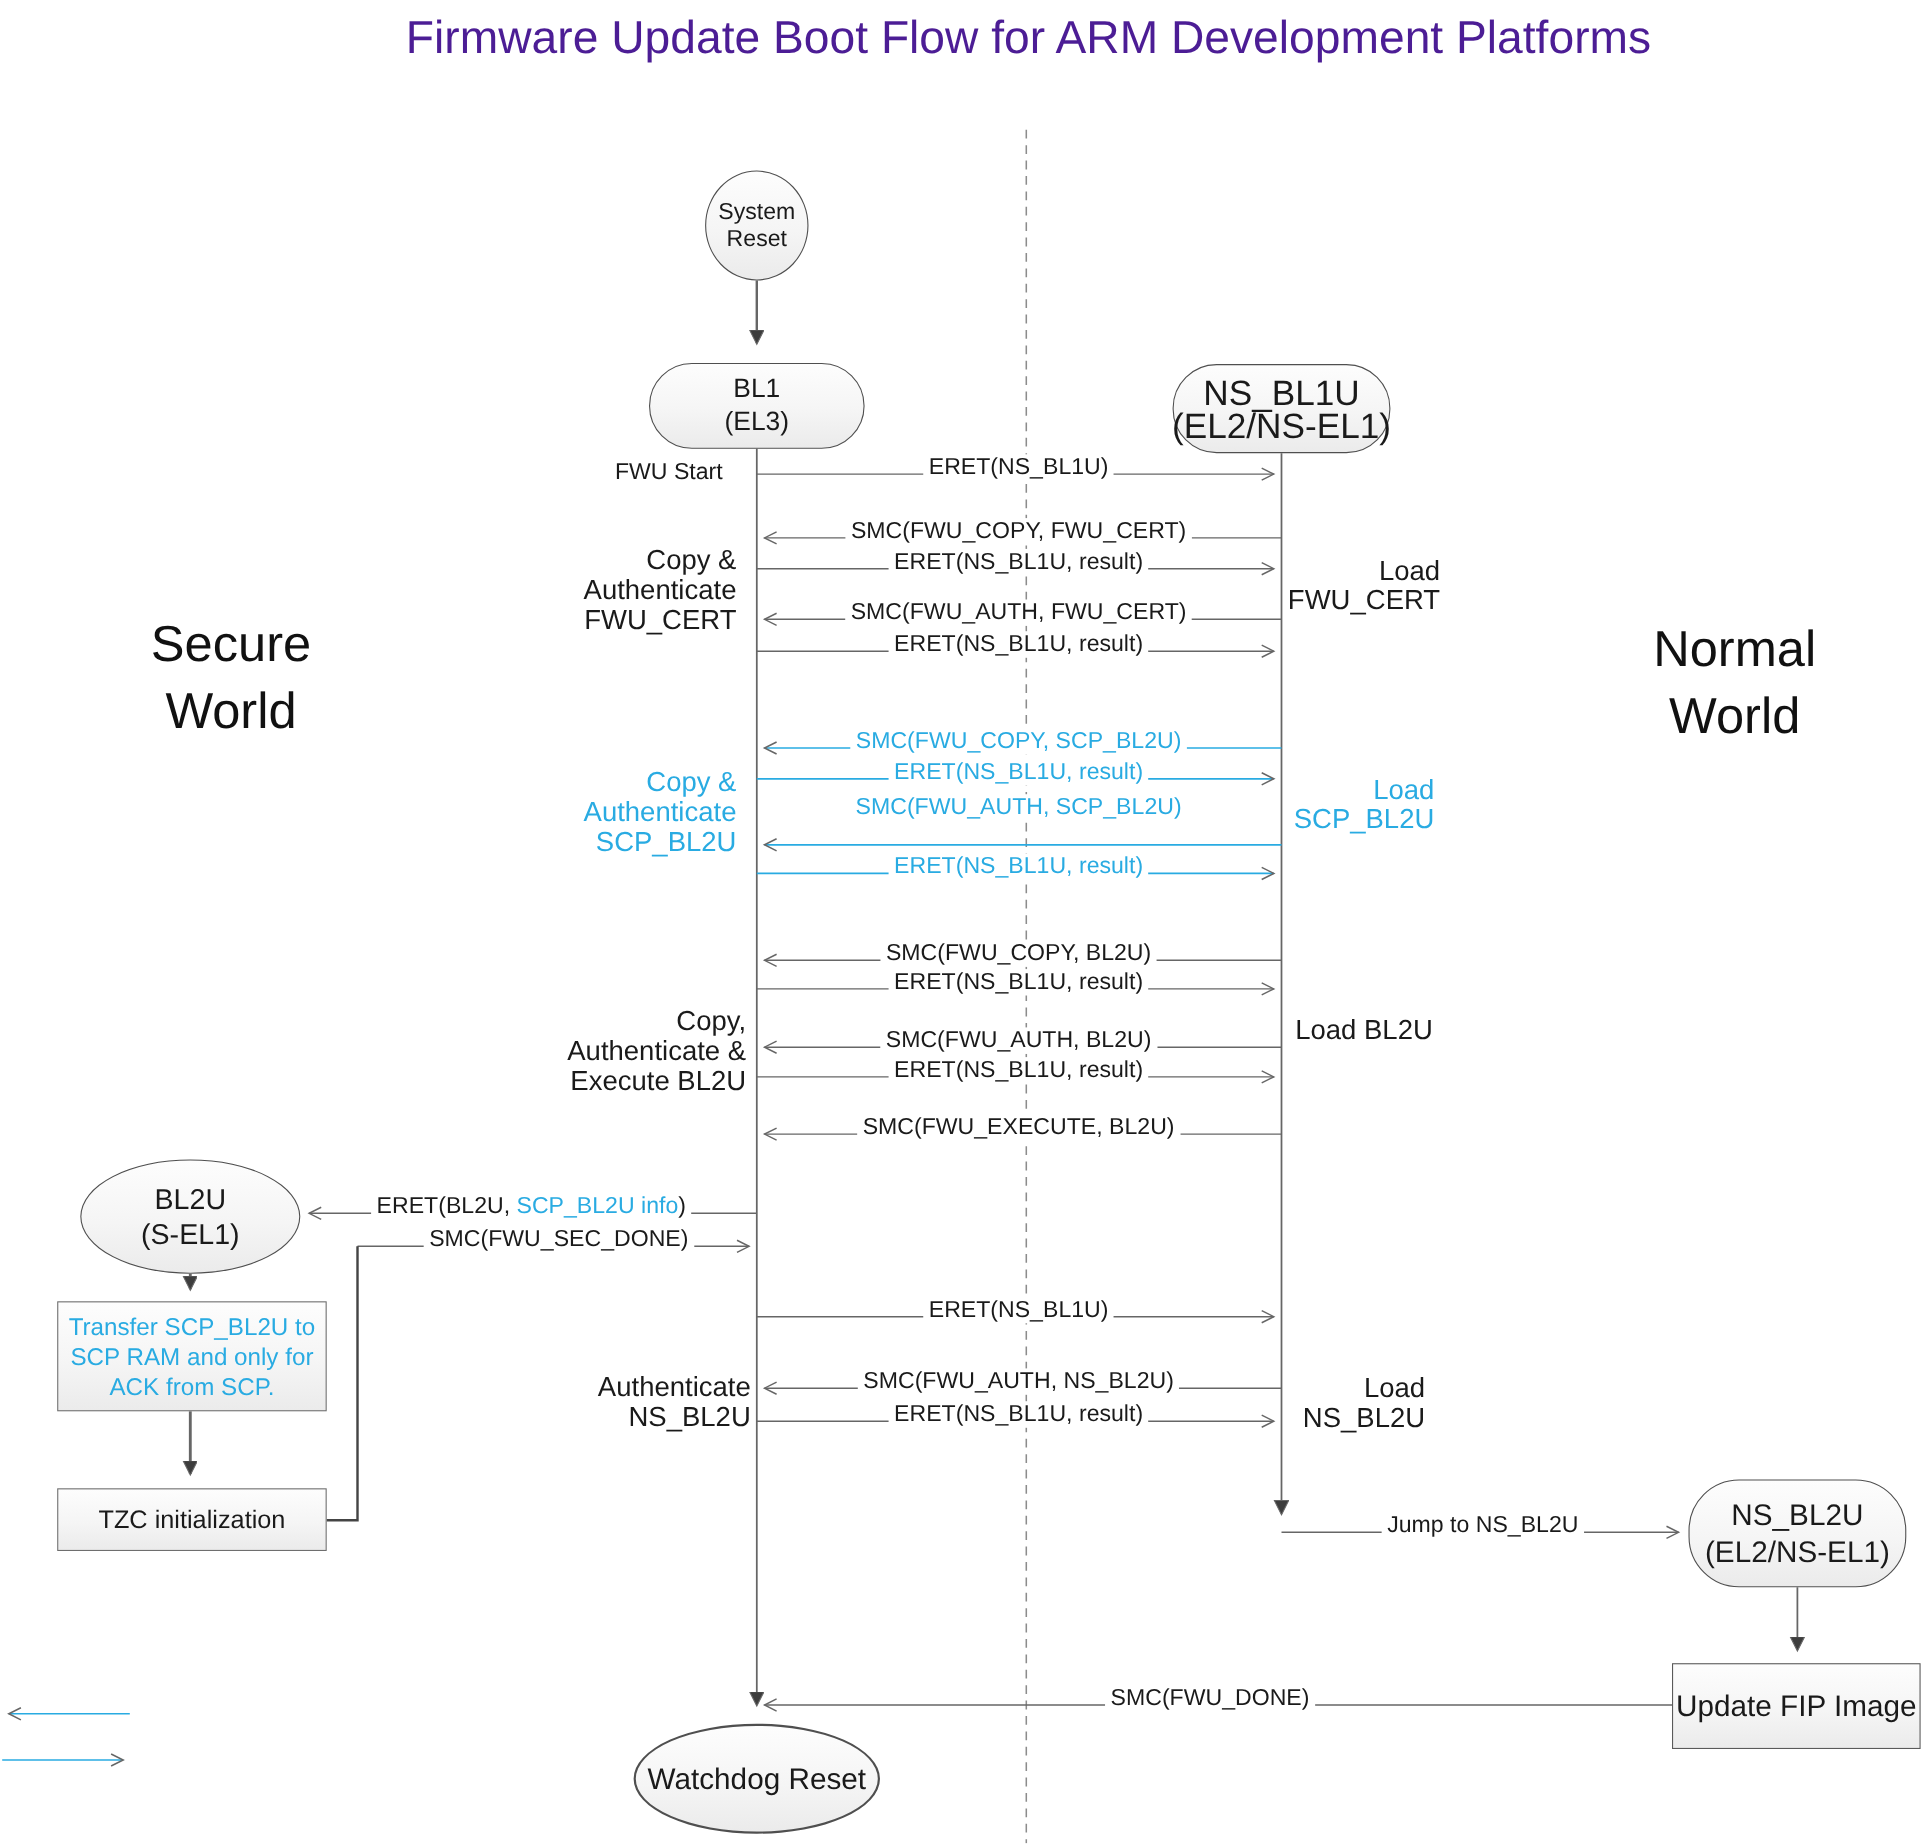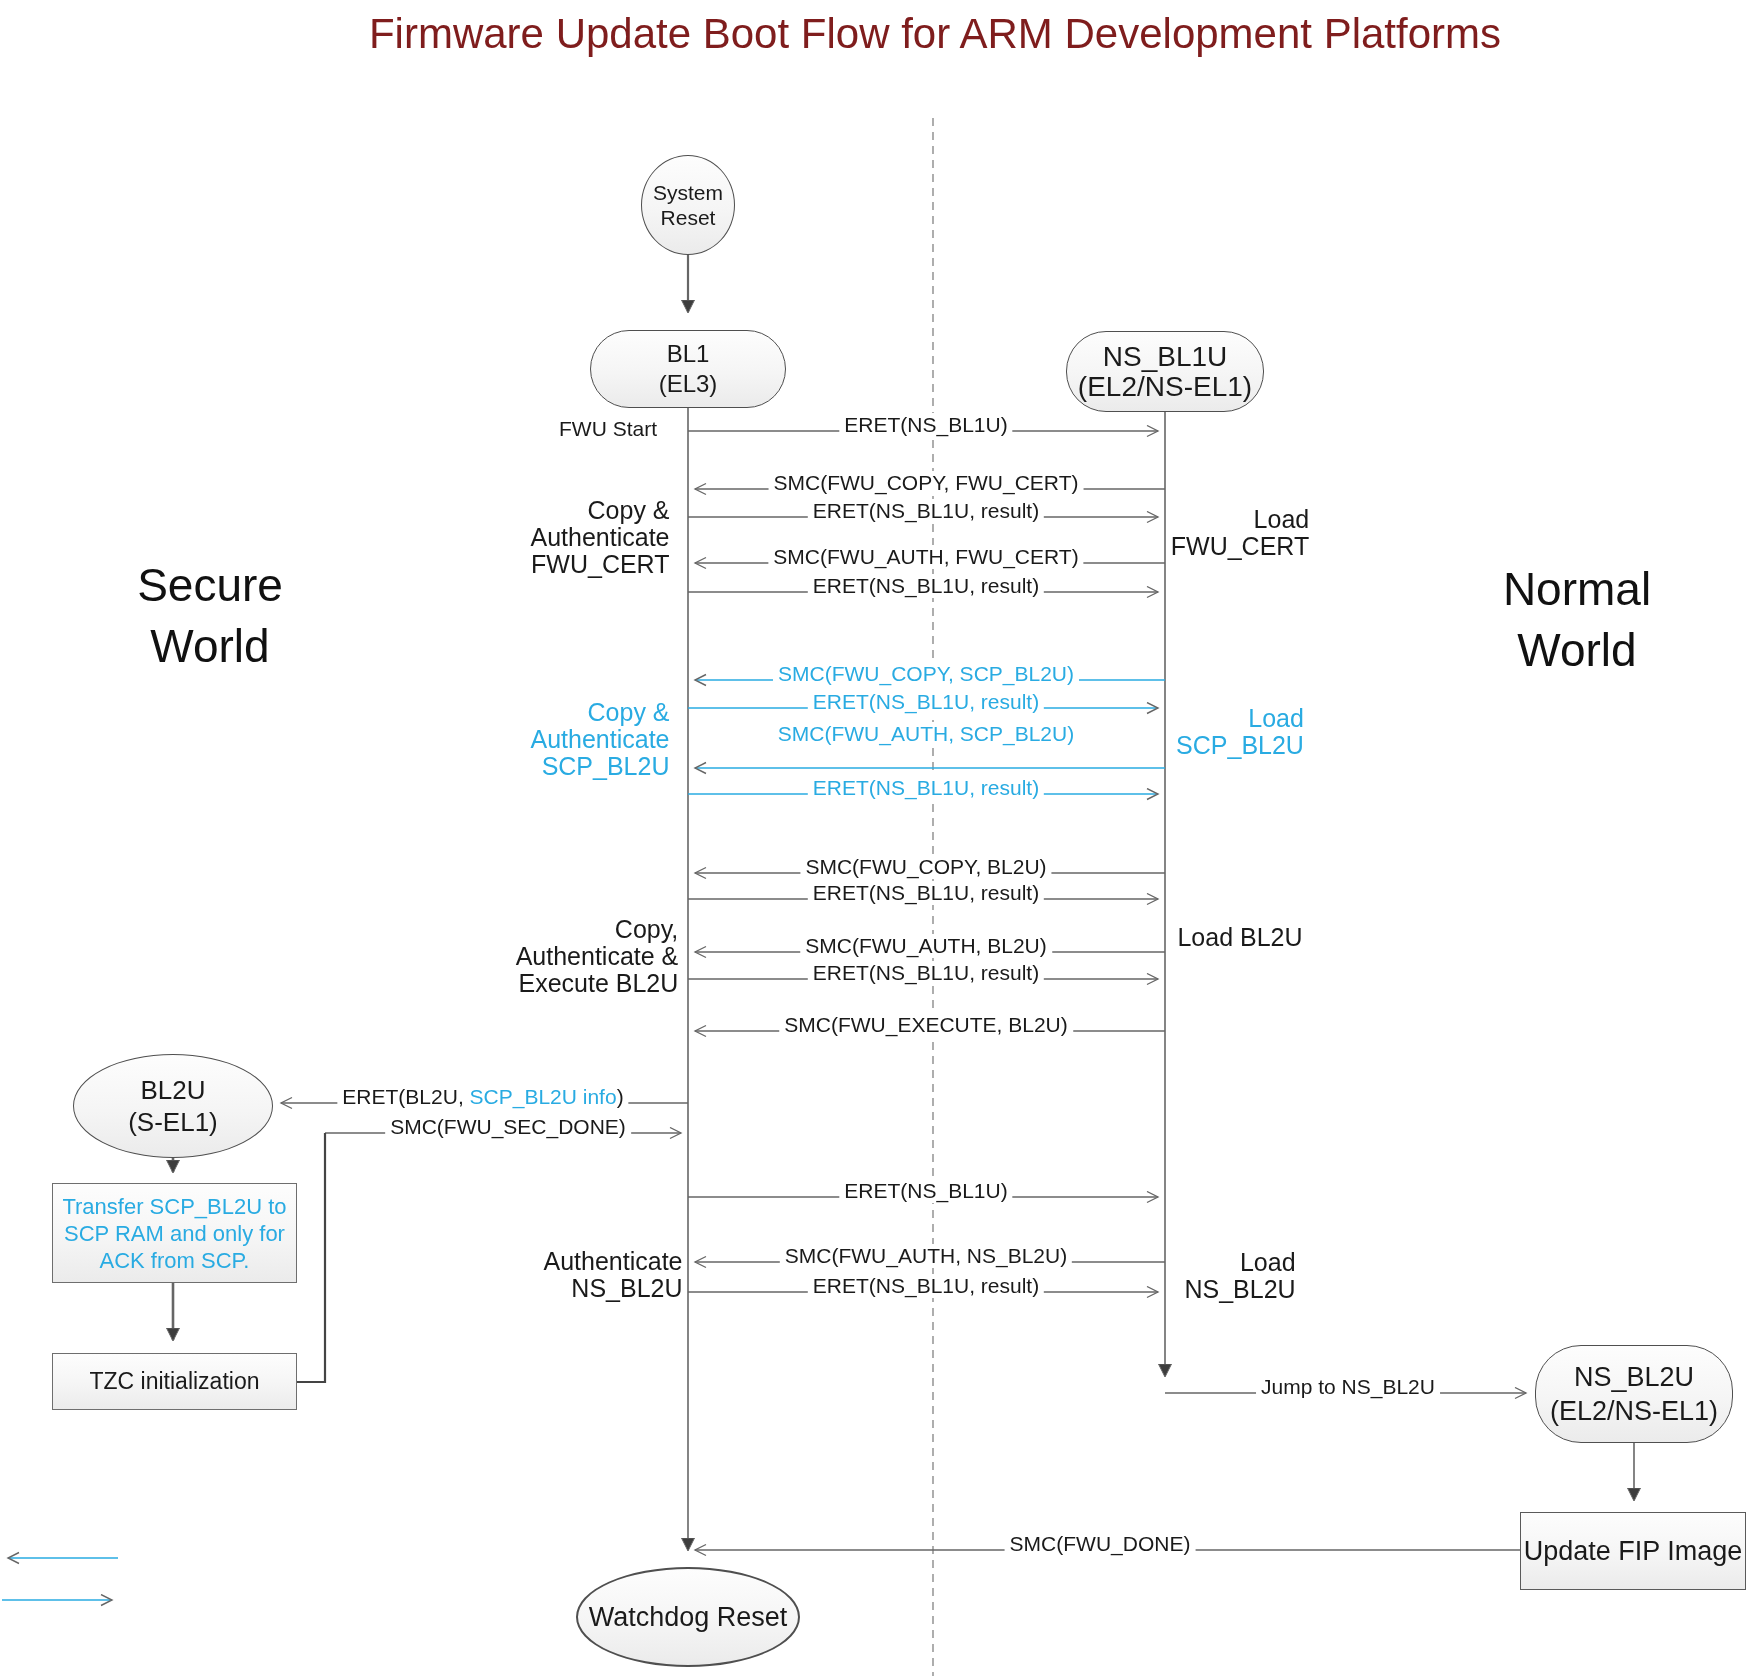--- a/index.html
+++ b/index.html
@@ -9,21 +9,21 @@
     --node-border:#4f4f4f;
   }
   html,body{margin:0;padding:0;background:#ffffff;}
   #canvas{
     position:relative;width:1749px;height:1676px;background:#ffffff;
     font-family:"Liberation Sans", sans-serif;color:var(--ink);overflow:hidden;
   }
   .layer{position:absolute;left:0;top:0;}
   .title{
     position:absolute;left:210px;top:10px;width:1450px;text-align:center;
-    font-size:42px;color:#7f1d1d;letter-spacing:0px;
+    font-size:42px;color:#4c1d95;letter-spacing:0px;
   }
   .world{
     position:absolute;transform:translate(-50%,-50%);text-align:center;
     font-size:46px;line-height:61px;color:#111;white-space:nowrap;
   }
   .world span{display:block;}
   .node{
     position:absolute;box-sizing:border-box;
     border:1.4px solid var(--node-border);
     background:linear-gradient(180deg,#fdfdfd 0%,#f5f5f5 55%,#ebebeb 100%);
@@ -126,21 +126,21 @@
   <div class="node ellipse" style="left:641px;top:155px;width:94px;height:100px;font-size:21px;line-height:25px;">
     <span>System</span>
     <span>Reset</span>
   </div>
 
   <div class="node" style="left:590px;top:330px;width:196px;height:78px;border-radius:39px;font-size:24px;line-height:30px;">
     <span>BL1</span>
     <span>(EL3)</span>
   </div>
 
-  <div class="node" style="left:1066px;top:331px;width:198px;height:81px;border-radius:40px;font-size:28px;line-height:30px;">
+  <div class="node" style="left:1066px;top:331px;width:198px;height:81px;border-radius:40px;font-size:32px;line-height:30px;">
     <span>NS_BL1U</span>
     <span>(EL2/NS-EL1)</span>
   </div>
 
   <div class="node ellipse" style="left:73px;top:1054px;width:200px;height:104px;font-size:26px;line-height:32px;">
     <span>BL2U</span>
     <span>(S-EL1)</span>
   </div>
 
   <div class="node" style="left:52px;top:1183px;width:245px;height:100px;border:1.2px solid #6e6e6e;font-size:22px;line-height:27px;">

